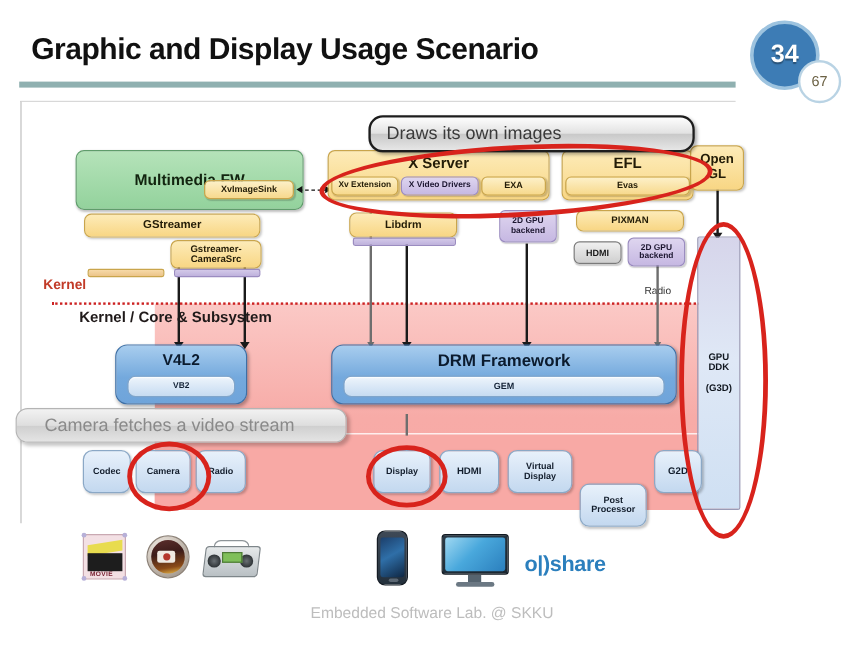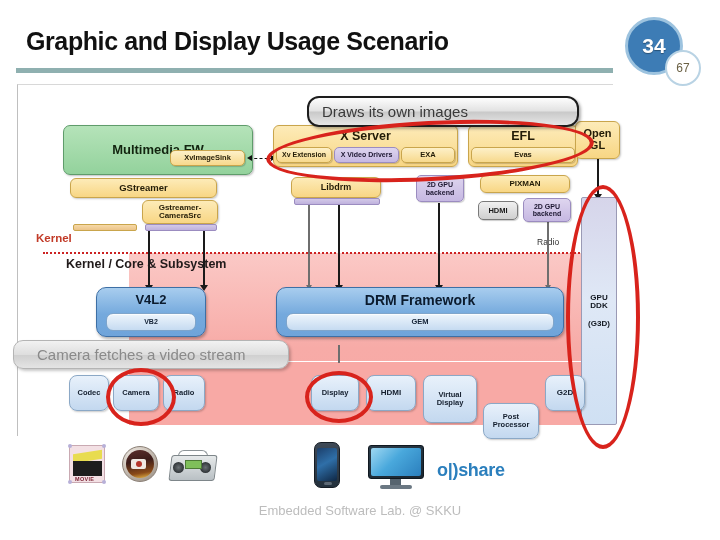--- a/index.html
+++ b/index.html
@@ -407,21 +407,21 @@
   <div class="box b-hw" style="left:145px;top:290px;width:42px;height:36px;font-size:7.5px;">
     <span>Radio</span>
   </div>
 
   <div class="box b-hw" style="left:293px;top:290px;width:48px;height:36px;font-size:7.5px;">
     <span>Display</span>
   </div>
   <div class="box b-hw" style="left:348px;top:290px;width:50px;height:36px;font-size:8px;">
     <span>HDMI</span>
   </div>
-  <div class="box b-hw" style="left:405px;top:290px;width:54px;height:48px;font-size:7.5px;white-space:pre-line;">
+  <div class="box b-hw" style="left:405px;top:290px;width:54px;height:36px;font-size:7.5px;white-space:pre-line;">
     <span>Virtual
 Display</span>
   </div>
   <div class="box b-hw" style="left:465px;top:290px;width:56px;height:36px;font-size:7.5px;white-space:pre-line;margin-top:28px;">
     <span>Post
 Processor</span>
   </div>
   <div class="box b-hw" style="left:527px;top:290px;width:40px;height:36px;font-size:8px;">
     <span>G2D</span>
   </div>

